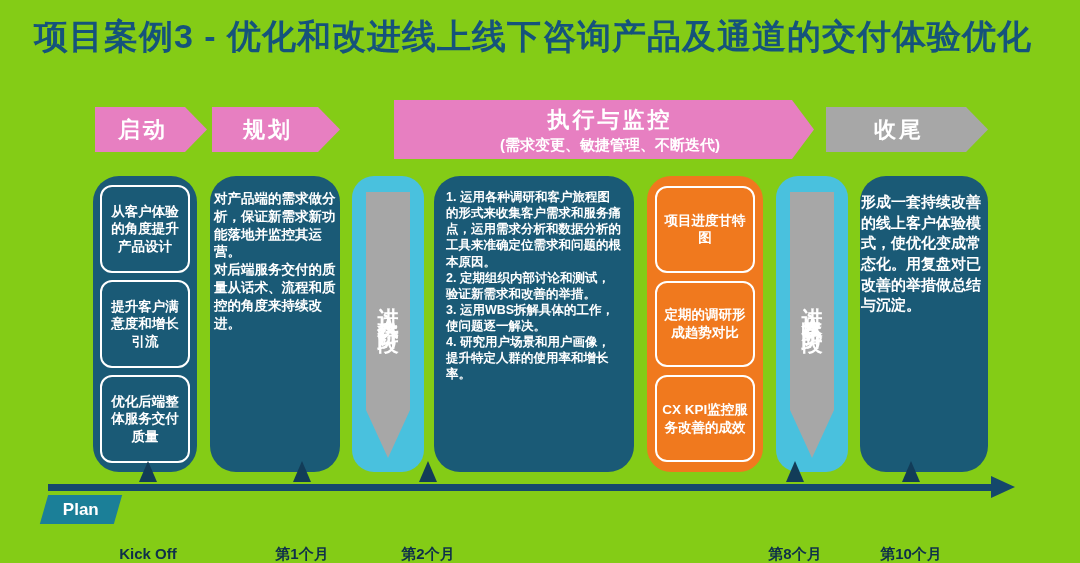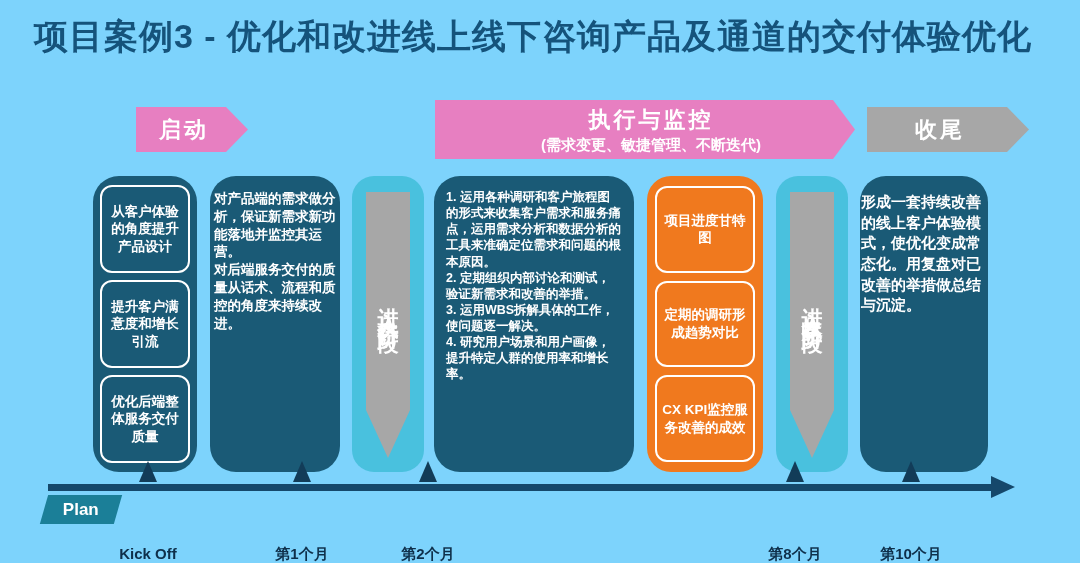--- a/index.html
+++ b/index.html
@@ -1,26 +1,26 @@
 <!DOCTYPE html>
 <html><head>
 <meta charset="utf-8">
 <style>
   * { margin:0; padding:0; box-sizing:border-box; }
   html,body { background:#ffffff; }
   body { font-family:"Liberation Sans","DejaVu Sans",sans-serif; }
-  .slide { position:relative; width:1080px; height:563px; background:#7dd3fc; overflow:hidden; }
+  .slide { position:relative; width:1080px; height:563px; background:#84cc16; overflow:hidden; }
 
   .title { position:absolute; left:34px; top:14px; width:1040px; font-size:34px; font-weight:bold;
            color:#15537b; letter-spacing:1px; white-space:nowrap; }
 
   
   .banner { position:absolute; display:flex; flex-direction:column; align-items:center; justify-content:center;
             color:#fff; font-weight:bold; text-align:left; padding-right:16px;
-            clip-path:polygon(0 0, calc(100% - 22px) 0, 100% 50%, calc(100% - 22px) 100%, 0 100%);margin-left:41px; }
+            clip-path:polygon(0 0, calc(100% - 22px) 0, 100% 50%, calc(100% - 22px) 100%, 0 100%); }
   .banner .main { font-size:22px; letter-spacing:3px; }
   .banner .sub  { font-size:15px; letter-spacing:0; margin-top:1px; }
   .banner-pink { background:#e77fc1; }
   .banner-gray { background:#a7a7a7; }
   #banner-initiation { left:95px;  top:107px; width:112px; height:45px; }
   #banner-planning   { left:212px; top:107px; width:128px; height:45px; }
   #banner-execution  { left:394px; top:100px; width:420px; height:59px;padding-left:28px; }
   #banner-closing    { left:826px; top:107px; width:162px; height:45px;font-family:Liberation Serif, serif; }
 
   
@@ -75,20 +75,23 @@
 </style>
 </head>
 <body>
 
 <div class="slide">
 
   <div class="title">项目案例3 - 优化和改进线上线下咨询产品及通道的交付体验优化</div>
 
   <div class="banner banner-pink" id="banner-initiation">
     <div class="main">启动</div>
+  </div>
+  <div class="banner banner-pink" id="banner-planning">
+    <div class="main">规划</div>
   </div>
   <div class="banner banner-pink" id="banner-execution">
     <div class="main">执行与监控</div>
     <div class="sub">(需求变更、敏捷管理、不断迭代)</div>
   </div>
   <div class="banner banner-gray" id="banner-closing">
     <div class="main">收尾</div>
   </div>
 
   <div class="teal-box" id="box-initiation">

